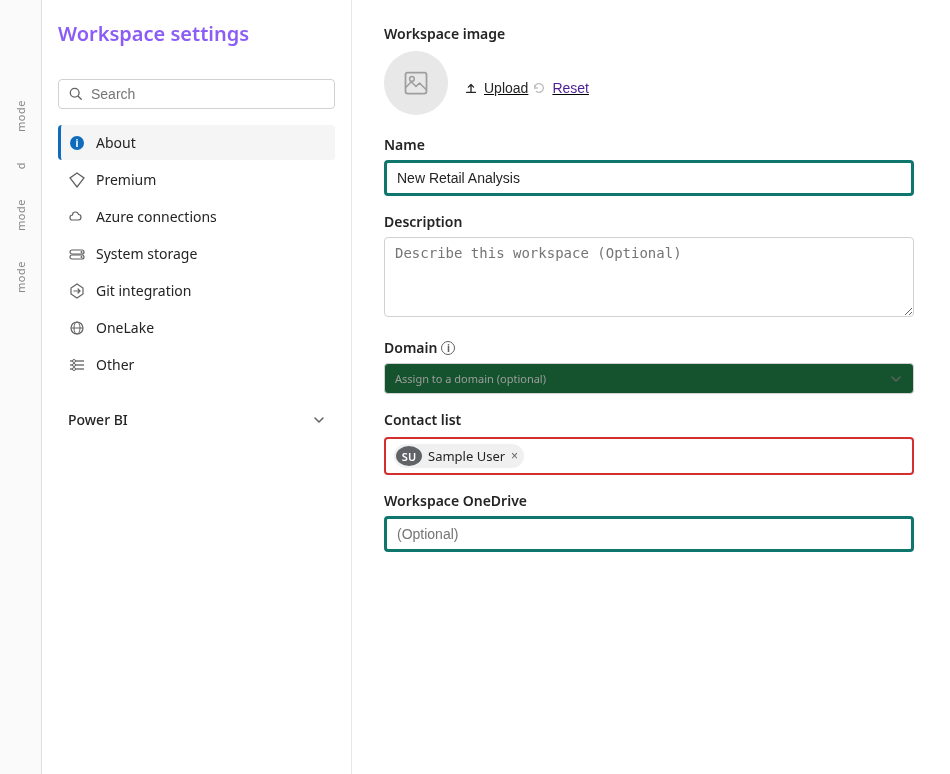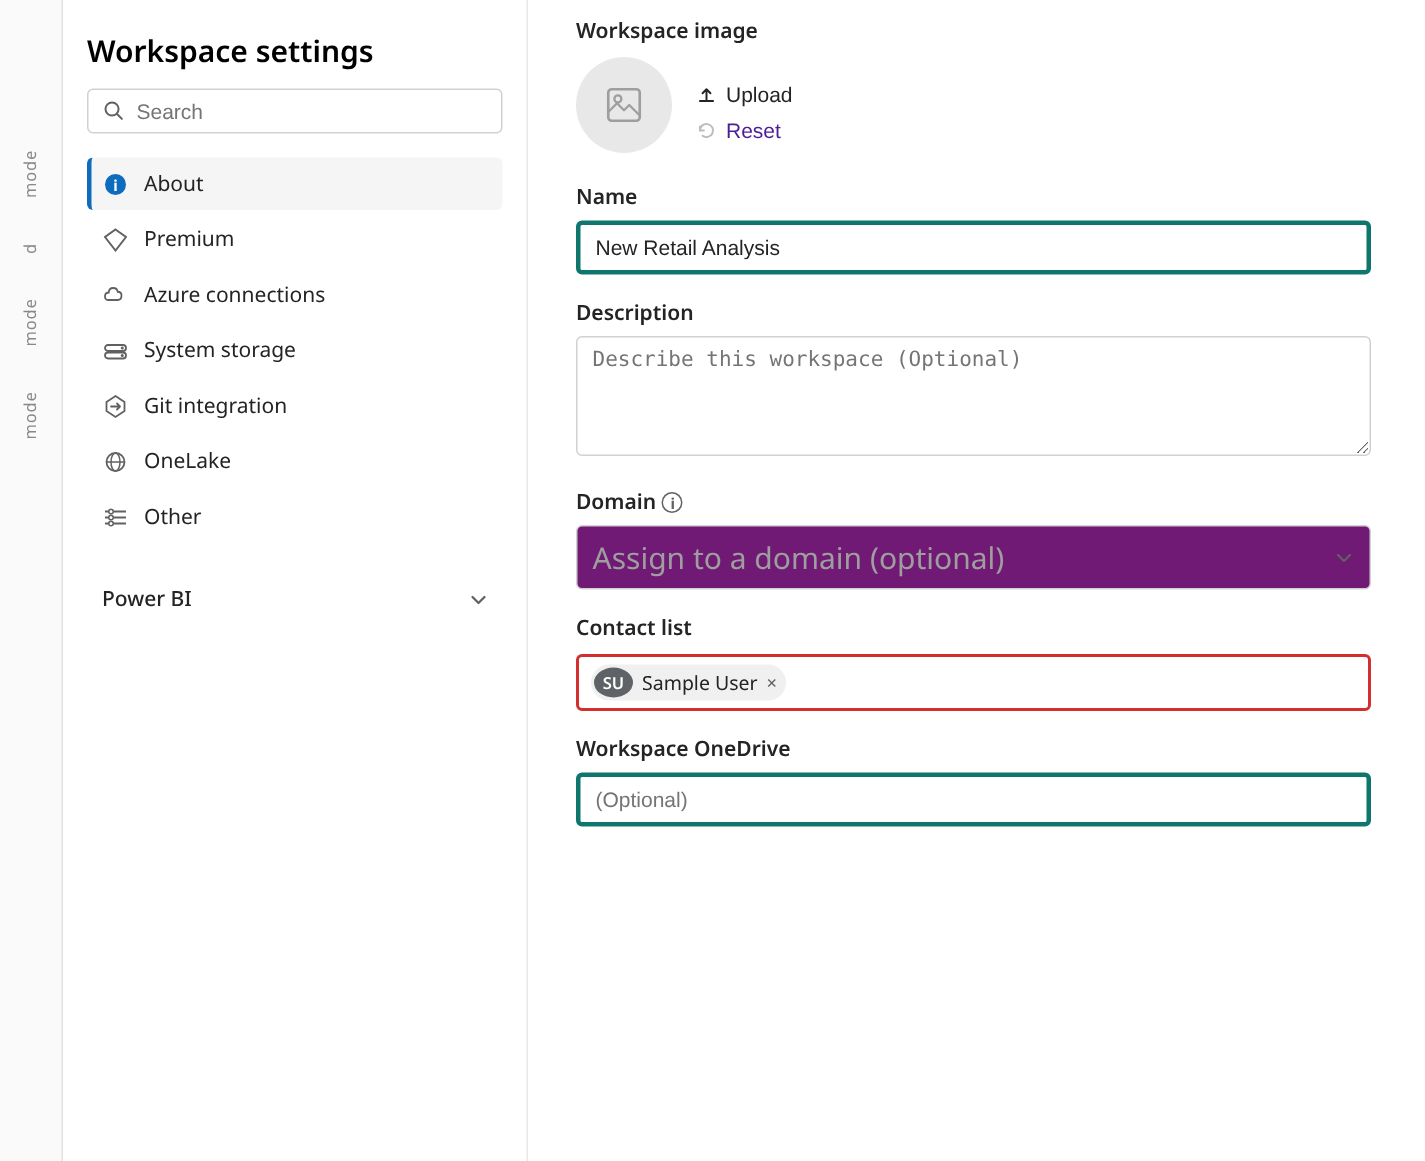--- a/index.html
+++ b/index.html
@@ -23,22 +23,22 @@
     .nav-sidebar {
       width: 310px;
       padding: 20px 16px;
       border-right: 1px solid #e8e8e8;
       flex-shrink: 0;
     }
 
     .page-title {
       font-size: 20px;
       font-weight: 600;
-      color: #000000;
-      margin-bottom: 12px;
+      color: #8b5cf6;
+      margin-bottom: 32px;
     }
 
     .search-box {
       display: flex;
       align-items: center;
       gap: 8px;
       border: 1px solid #d1d1d1;
       border-radius: 4px;
       padding: 6px 10px;
       margin-bottom: 16px;
@@ -93,21 +93,21 @@
       cursor: pointer;
       font-size: 14px;
       color: #242424;
       font-weight: 500;
       margin-top: 20px;
     }
 
     
     .content-area {
       flex: 1;
-      padding: 11px 32px;
+      padding: 24px 32px;
       overflow-y: auto;
     }
 
     .section-label {
       font-size: 14px;
       font-weight: 600;
       color: #242424;
       margin-bottom: 8px;
     }
 
@@ -123,23 +123,24 @@
       height: 64px;
       border-radius: 50%;
       background: #e8e8e8;
       display: flex;
       align-items: center;
       justify-content: center;
       flex-shrink: 0;
     }
     .image-actions {
       display: flex;
-      flex-direction: column;
+      flex-direction: row;
       gap: 4px;
       padding-top: 10px;
+      text-decoration: underline;
     }
     .image-action-btn {
       display: flex;
       align-items: center;
       gap: 6px;
       font-size: 14px;
       color: #242424;
       cursor: pointer;
       background: none;
       border: none;
@@ -188,24 +189,24 @@
     
     .domain-dropdown {
       display: flex;
       align-items: center;
       justify-content: space-between;
       width: 100%;
       max-width: 530px;
       padding: 7px 10px;
       border: 1px solid #d1d1d1;
       border-radius: 4px;
-      font-size: 20px;
+      font-size: 11px;
       color: #9e9e9e;
       cursor: pointer;
-      background: #701a75;
+      background: #14532d;
     }
 
     
     .contact-list-container {
       display: flex;
       align-items: center;
       width: 100%;
       max-width: 530px;
       border: 2px solid #d32f2f;
       border-radius: 4px;

